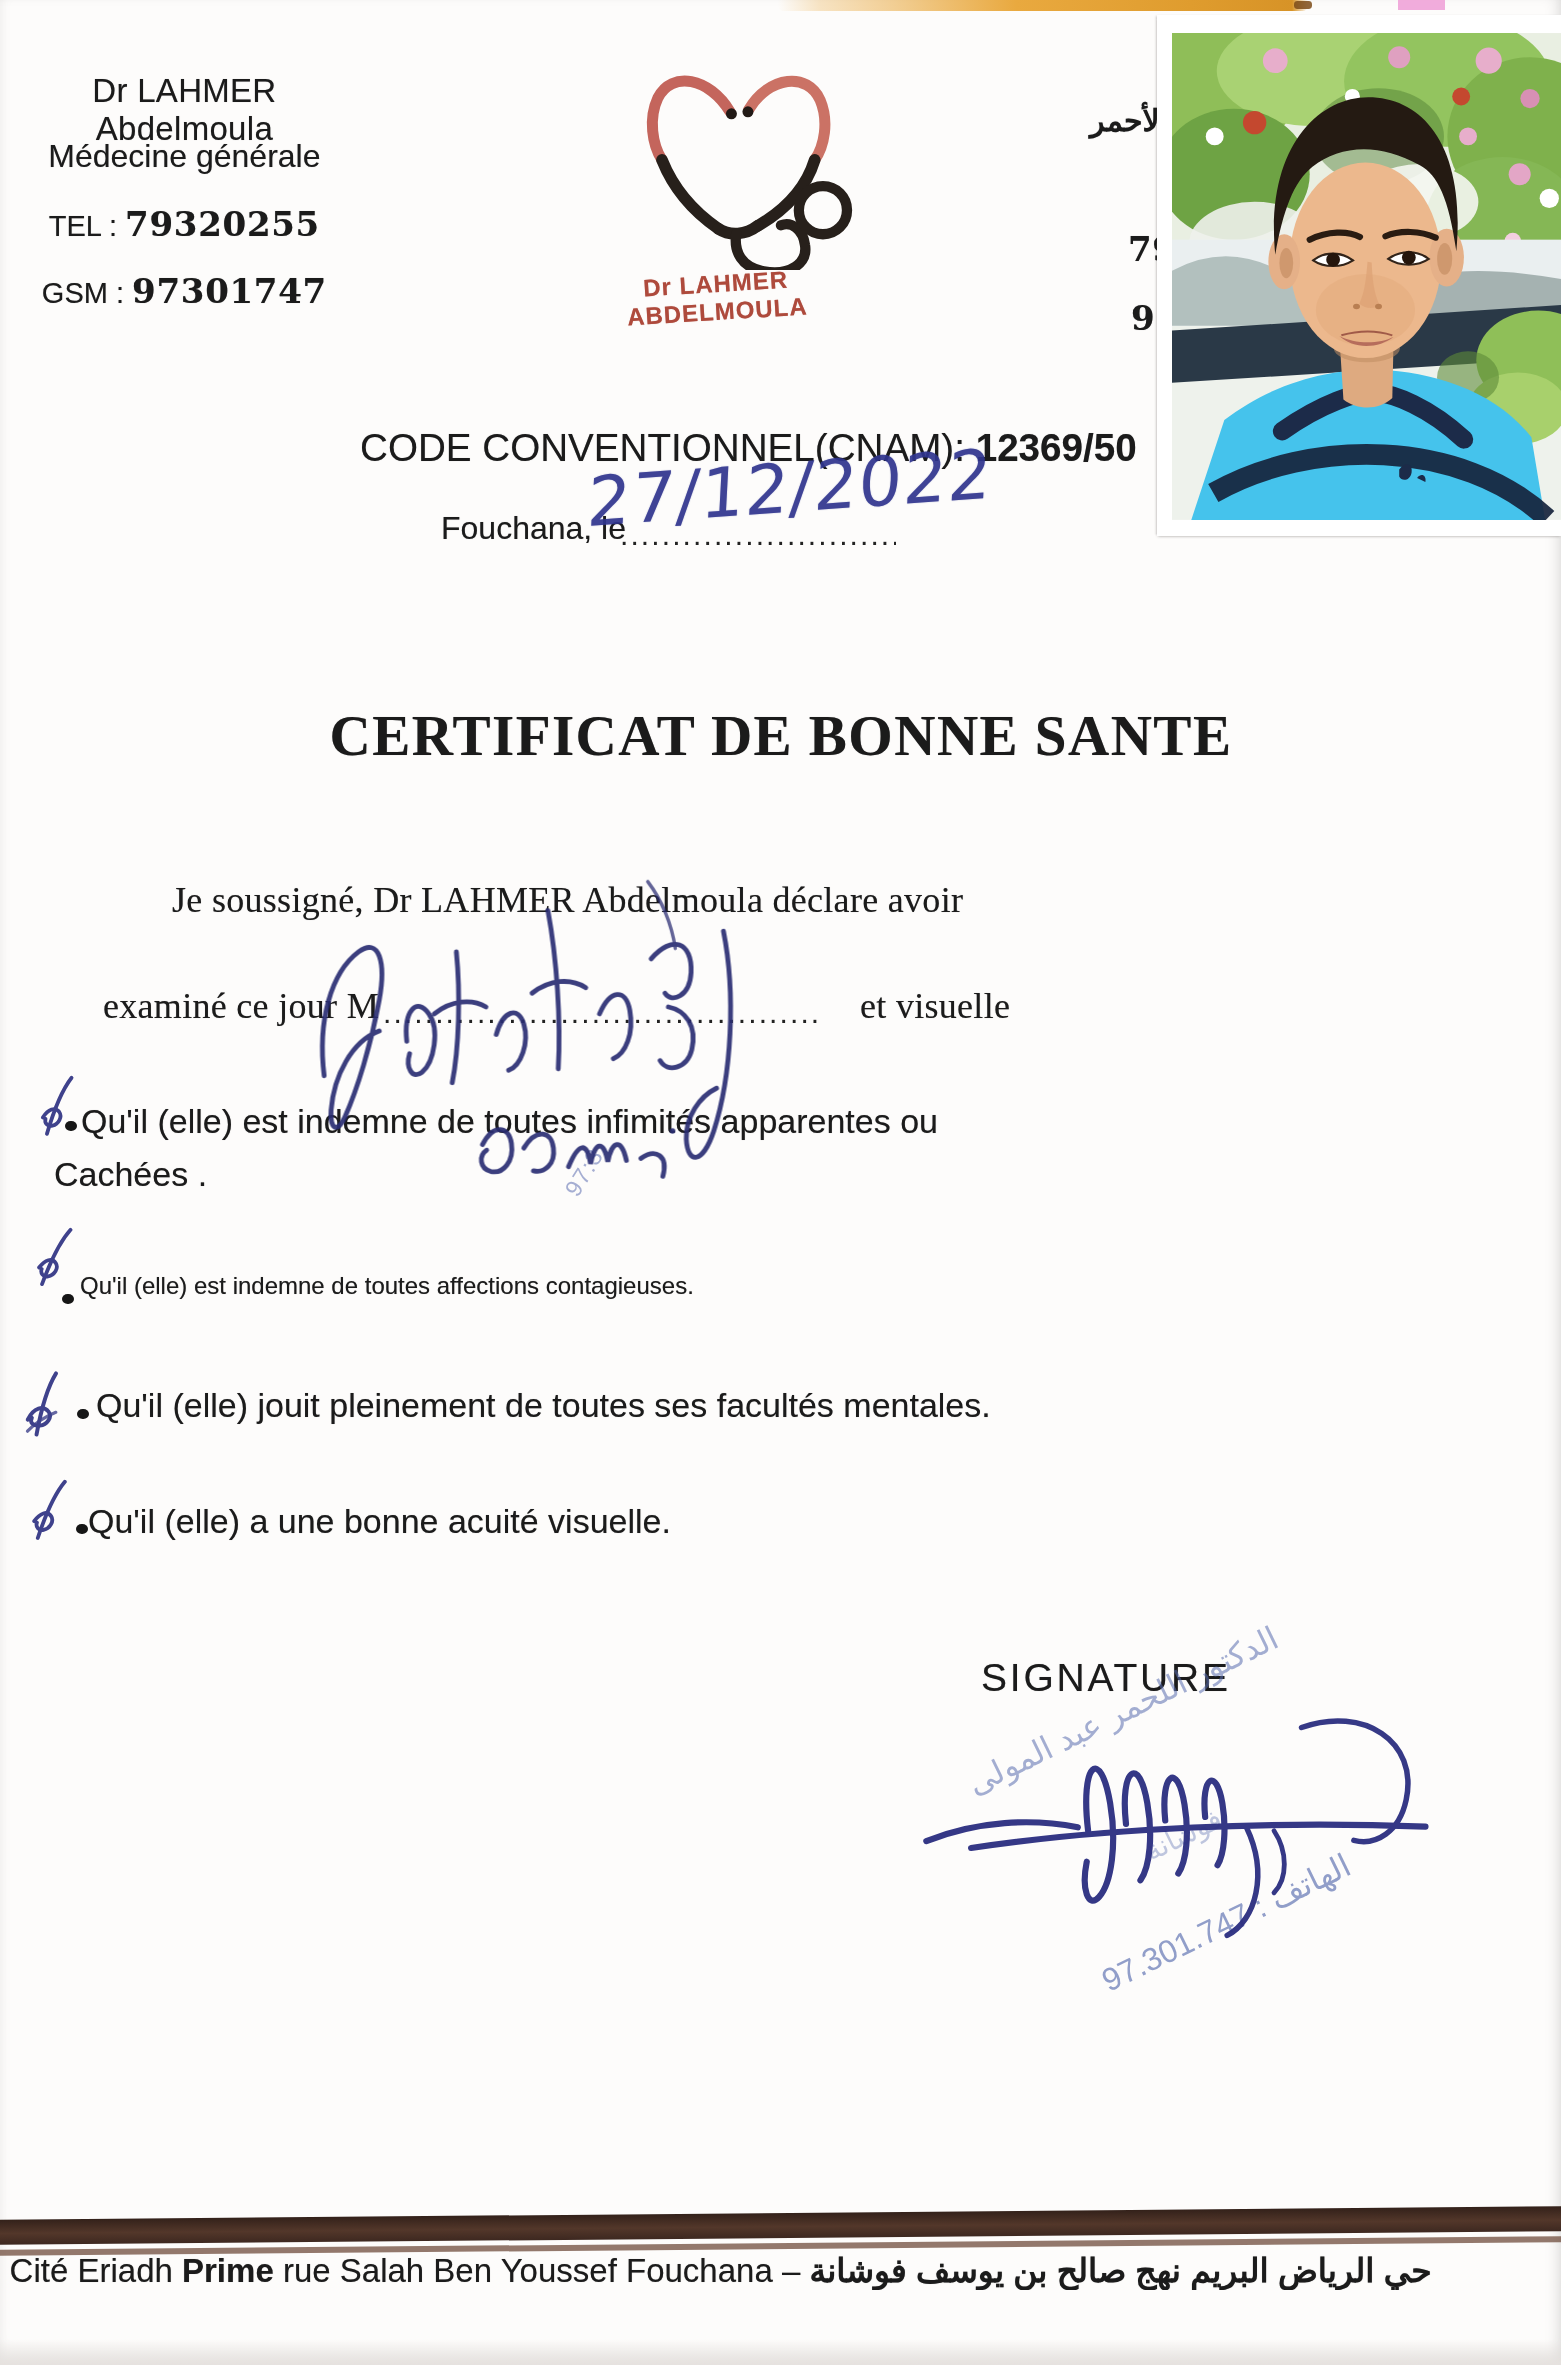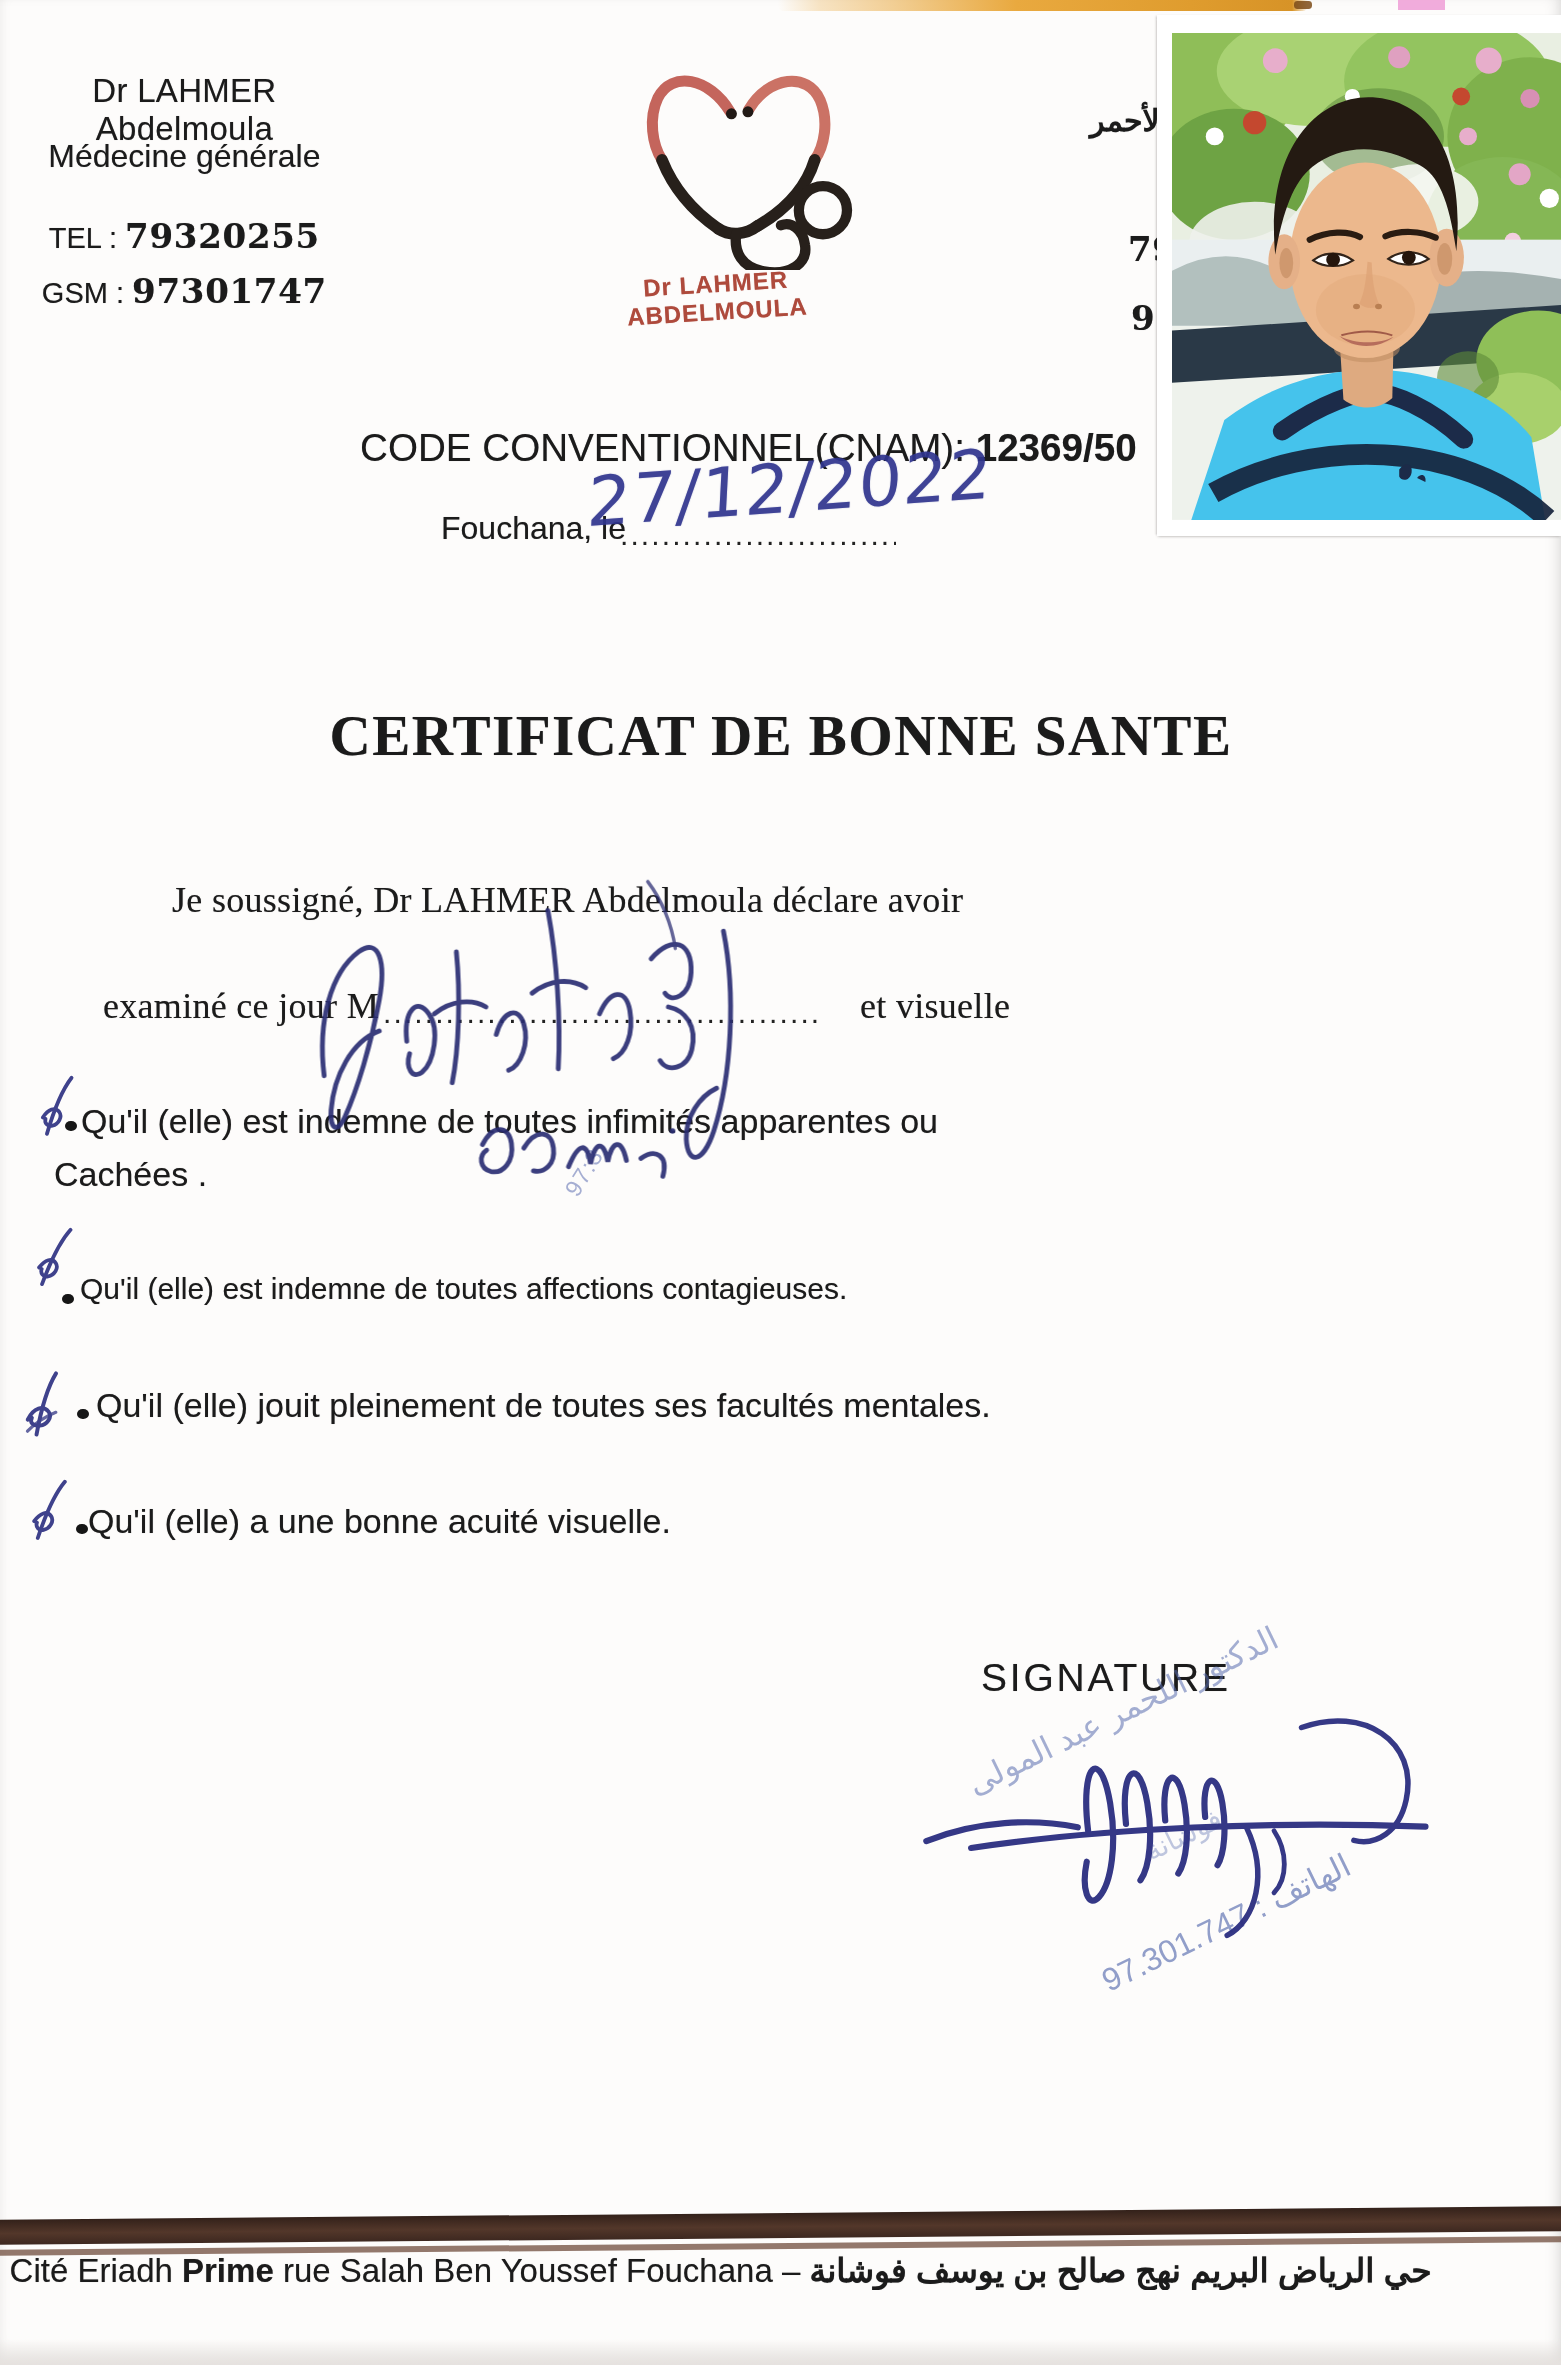--- a/index.html
+++ b/index.html
@@ -14,21 +14,21 @@
   
   #orange-strip{left:778px;top:0;width:530px;height:11px;
     background:linear-gradient(90deg,rgba(233,169,63,0) 0%,rgba(233,169,63,.30) 8%,rgba(233,169,63,.55) 22%,#e9a93f 45%,#df9c2e 78%,#d79327 97%,rgba(215,147,39,0));
     border-radius:0 0 5.5px 5.5px;}
   #orange-strip-blob{left:1294px;top:1.4px;width:18px;height:7.6px;background:#7c4b18;border-radius:3.4px;opacity:.85;}
   #pink-patch{left:1398px;top:0;width:47px;height:9.6px;background:#f0a3d8;opacity:.9;}
   
   .hleft{left:12.4px;width:344px;text-align:center;}
   #doc-name{top:72px;font-size:33px;letter-spacing:0.3px;}
   #doc-spec{top:138px;font-size:32px;}
-  #doc-tel{top:216px;font-size:29px;text-align:center;}
+  #doc-tel{top:204px;font-size:29px;text-align:center;}
   #doc-gsm{top:271px;font-size:29px;}
   .sernum{font-family:"DejaVu Serif",serif;font-weight:bold;font-size:34px;letter-spacing:0.7px;}
   
   #logo-svg{left:589px;top:43px;}
   #logo-caption{left:565px;top:270px;width:303px;text-align:center;
     font-size:24px;font-weight:bold;color:#ae4a3c;letter-spacing:1px;
     transform:rotate(-3.5deg);text-shadow:0 0 0.7px rgba(174,74,60,.6);}
   
   #arabic-frag{left:1033px;top:103px;width:135px;text-align:right;font-size:30px;font-weight:bold;z-index:1;}
   #tel-frag{left:1128px;top:229px;z-index:1;}
@@ -57,21 +57,21 @@
   #name-dots{left:383px;top:996px;width:474px;height:40px;overflow:hidden;white-space:nowrap;
     font-size:30px;letter-spacing:2.1px;color:#222;}
   #intro2-suffix{left:860px;top:985px;}
   .bullet-dot{width:11.7px;height:10.3px;background:#161616;border-radius:50%;z-index:2;}
   #b1-dot{left:65px;top:1121px;}
   #b2-dot{left:62px;top:1294px;}
   #b3-dot{left:77px;top:1409px;}
   #b4-dot{left:76px;top:1524px;}
   #b1-l1{left:81px;top:1102px;font-size:34px;}
   #b1-l2{left:54px;top:1155px;font-size:34px;}
-  #b2-l1{left:80px;top:1272px;font-size:30px;}
+  #b2-l1{left:80px;top:1272px;font-size:24px;}
   #b3-l1{left:96px;top:1386px;font-size:34px;}
   #b4-l1{left:88px;top:1502px;font-size:34px;}
   .check{z-index:4;}
   #check1{left:37px;top:1075px;}
   #check2{left:34px;top:1226px;transform:rotate(4deg);}
   #check3{left:20.7px;top:1372px;transform:rotate(-6deg);}
   #check4{left:29px;top:1476px;transform:rotate(2deg);}
   #mini-stamp{left:559px;top:1159px;font-size:23.4px;color:rgba(92,110,176,.55);
     transform:rotate(-58deg);letter-spacing:1.4px;z-index:1;}
   

